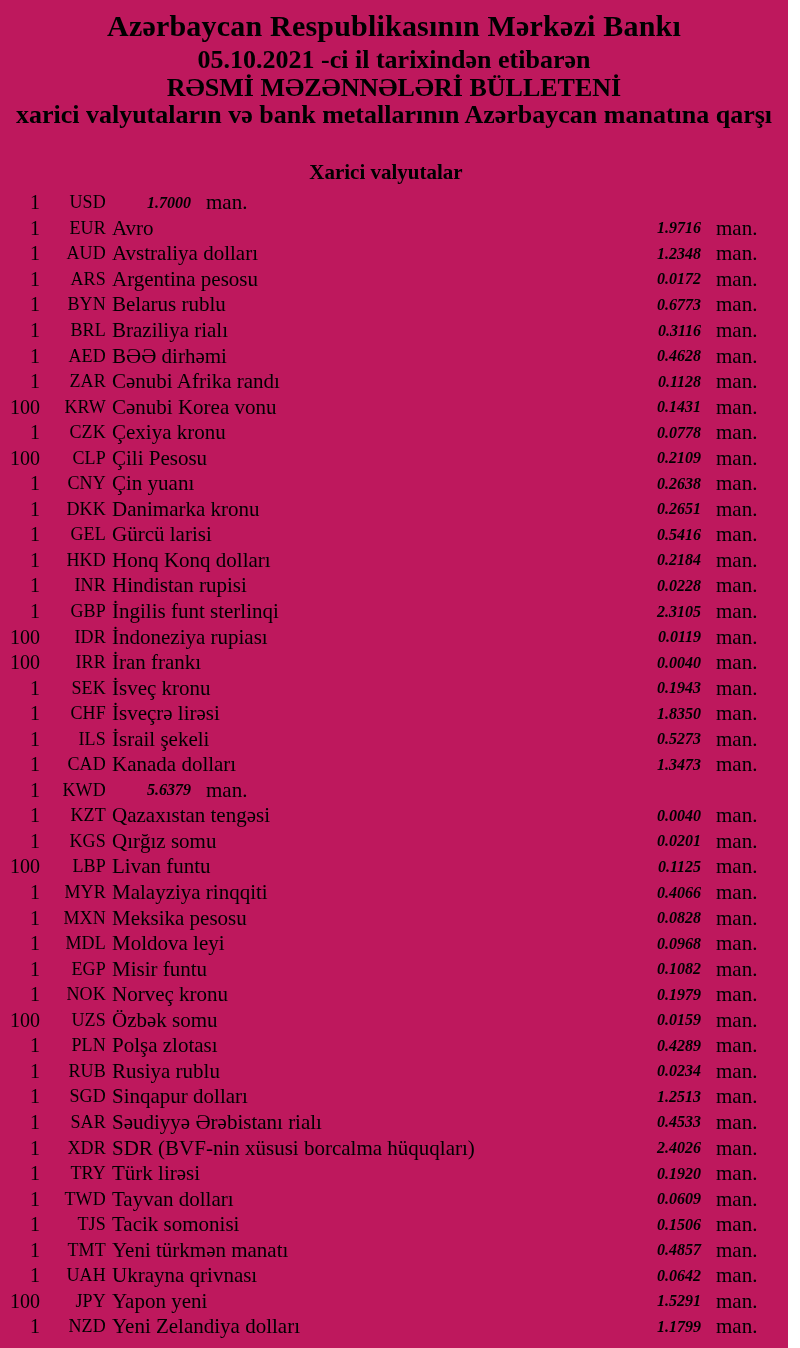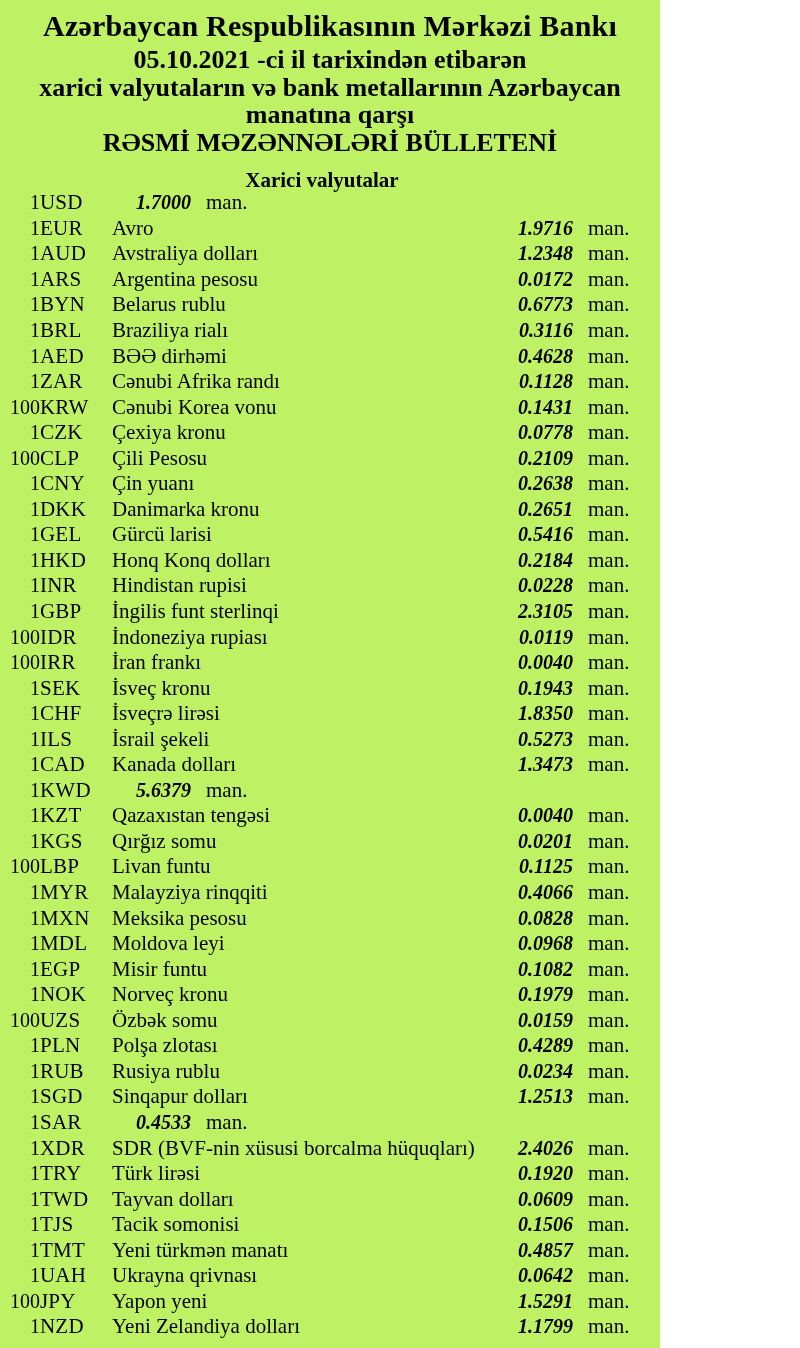--- a/index.html
+++ b/index.html
@@ -1,20 +1,20 @@
 <!DOCTYPE html>
 <html><head>
 <meta charset="utf-8">
 <style>
   html, body { margin: 0; padding: 0; background: #ffffff; }
   .page {
     position: relative;
-    width: 660px;
+    width: 788px;
     height: 1348px;
-    background: #bef264;
+    background: #be185d;
     color: #000000;
     font-family: "Liberation Serif", "DejaVu Serif", serif;
     overflow: hidden;
   }
   .header-block {
     position: absolute;
     top: 6px;
     left: 0;
     right: 0;
     text-align: center;
@@ -30,52 +30,52 @@
     line-height: 27.5px;
   }
   .section-title {
     position: absolute;
     top: 160px;
     left: 0;
     right: 16px;
     text-align: center;
     font-weight: bold;
     font-size: 21px;
-    margin: 8px;
+    margin: 0;
   }
   .rates-table {
     position: absolute;
     top: 190px;
     left: 0;
     right: 0;
   }
   .row {
     display: flex;
     align-items: center;
     height: 25.56px;
     font-size: 21px;
     padding-right: 28px;
     white-space: nowrap;
   }
   .qty  { flex: none; width: 40px;  text-align: right;  font-size: 20px; }
-  .code { flex: none; width: 66px;  text-align: left; font-size: 21px; letter-spacing: 0.2px; }
+  .code { flex: none; width: 66px;  text-align: right; font-size: 18px; letter-spacing: 0.2px; }
   .name { flex: 1;    padding-left: 6px; overflow: hidden; }
-  .rate { flex: none; width: 85px;  text-align: right;  font-weight: bold; font-style: italic; font-size: 20px; }
+  .rate { flex: none; width: 85px;  text-align: right;  font-weight: bold; font-style: italic; font-size: 16px; }
   .unit { flex: none; width: 59px;  padding-left: 15px; box-sizing: border-box; }
 </style>
 </head>
 <body>
 
 <div class="page">
 
   <div class="header-block">
     <div class="bank-title">Azərbaycan Respublikasının Mərkəzi Bankı</div>
     <div class="subline">05.10.2021 -ci il tarixindən etibarən</div>
+    <div class="subline">RƏSMİ MƏZƏNNƏLƏRİ BÜLLETENİ</div>
     <div class="subline">xarici valyutaların və bank metallarının Azərbaycan manatına qarşı</div>
-    <div class="subline">RƏSMİ MƏZƏNNƏLƏRİ BÜLLETENİ</div>
   </div>
 
   <h2 class="section-title">Xarici valyutalar</h2>
 
   <div class="rates-table">
 
   <div class="row">
       <span class="qty">1</span>
       <span class="code">USD</span>
       <span class="rate">1.7000</span>
@@ -321,20 +321,21 @@
       <div class="row">
       <span class="qty">1</span>
       <span class="code">SGD</span>
       <span class="name">Sinqapur dolları</span>
       <span class="rate">1.2513</span>
       <span class="unit">man.</span>
     </div>
       <div class="row">
       <span class="qty">1</span>
       <span class="code">SAR</span>
+      <span class="name">Səudiyyə Ərəbistanı rialı</span>
       <span class="rate">0.4533</span>
       <span class="unit">man.</span>
     </div>
       <div class="row">
       <span class="qty">1</span>
       <span class="code">XDR</span>
       <span class="name">SDR (BVF-nin xüsusi borcalma hüquqları)</span>
       <span class="rate">2.4026</span>
       <span class="unit">man.</span>
     </div>

